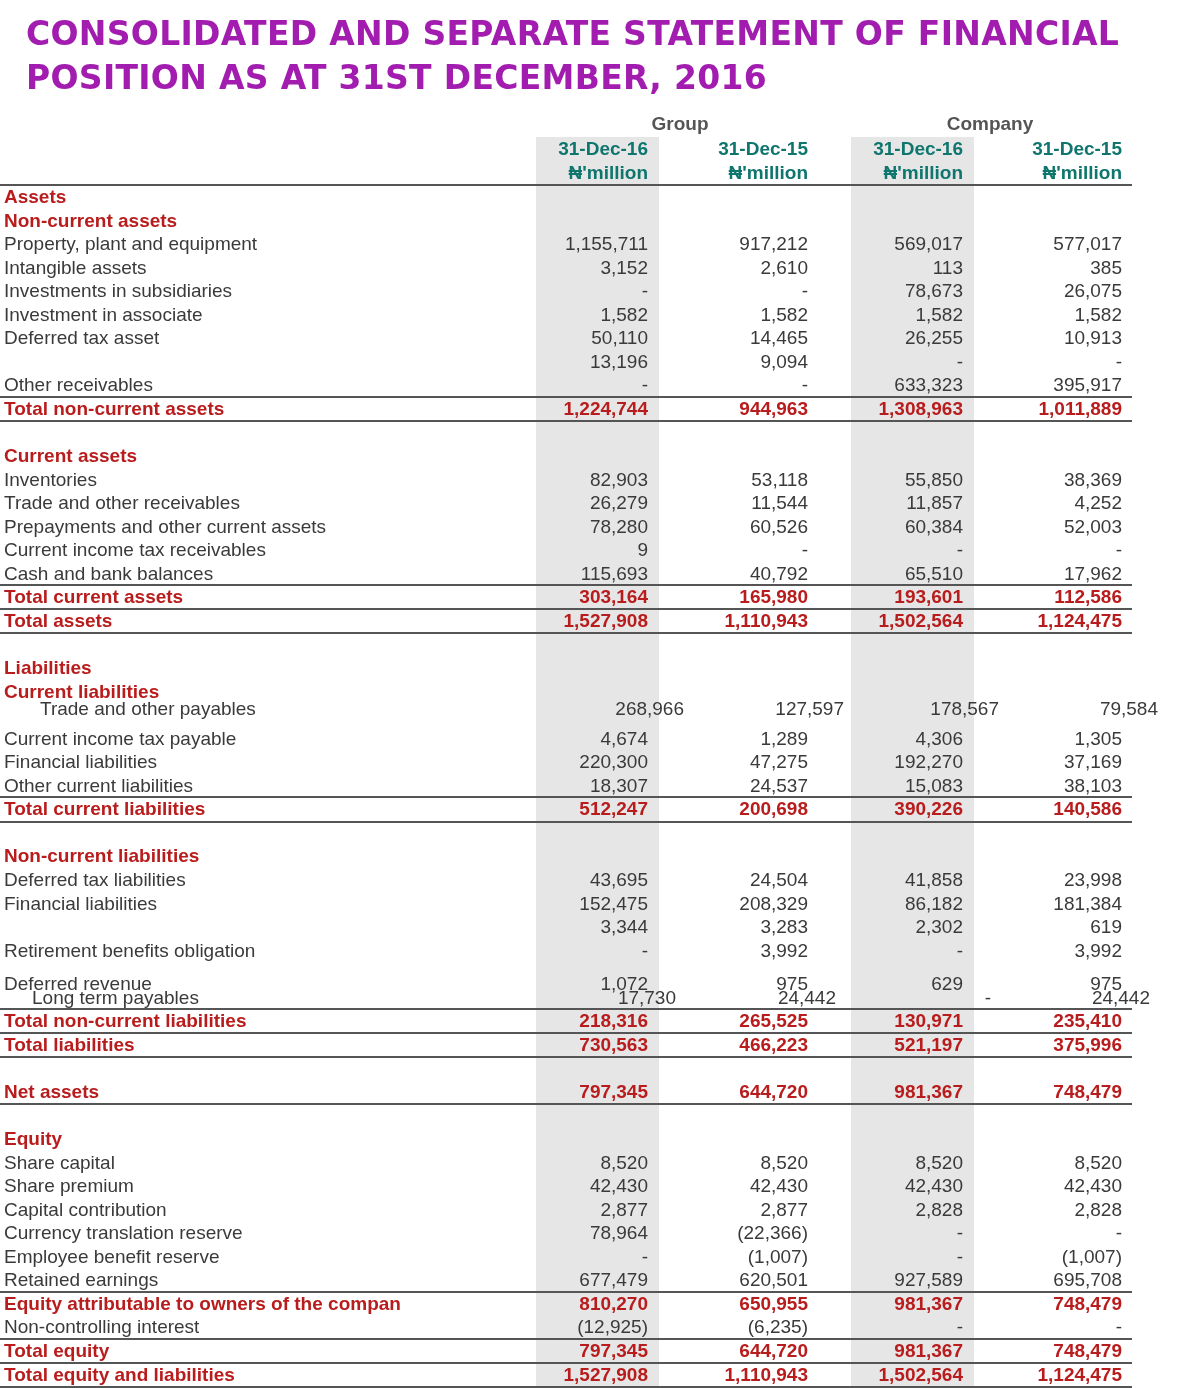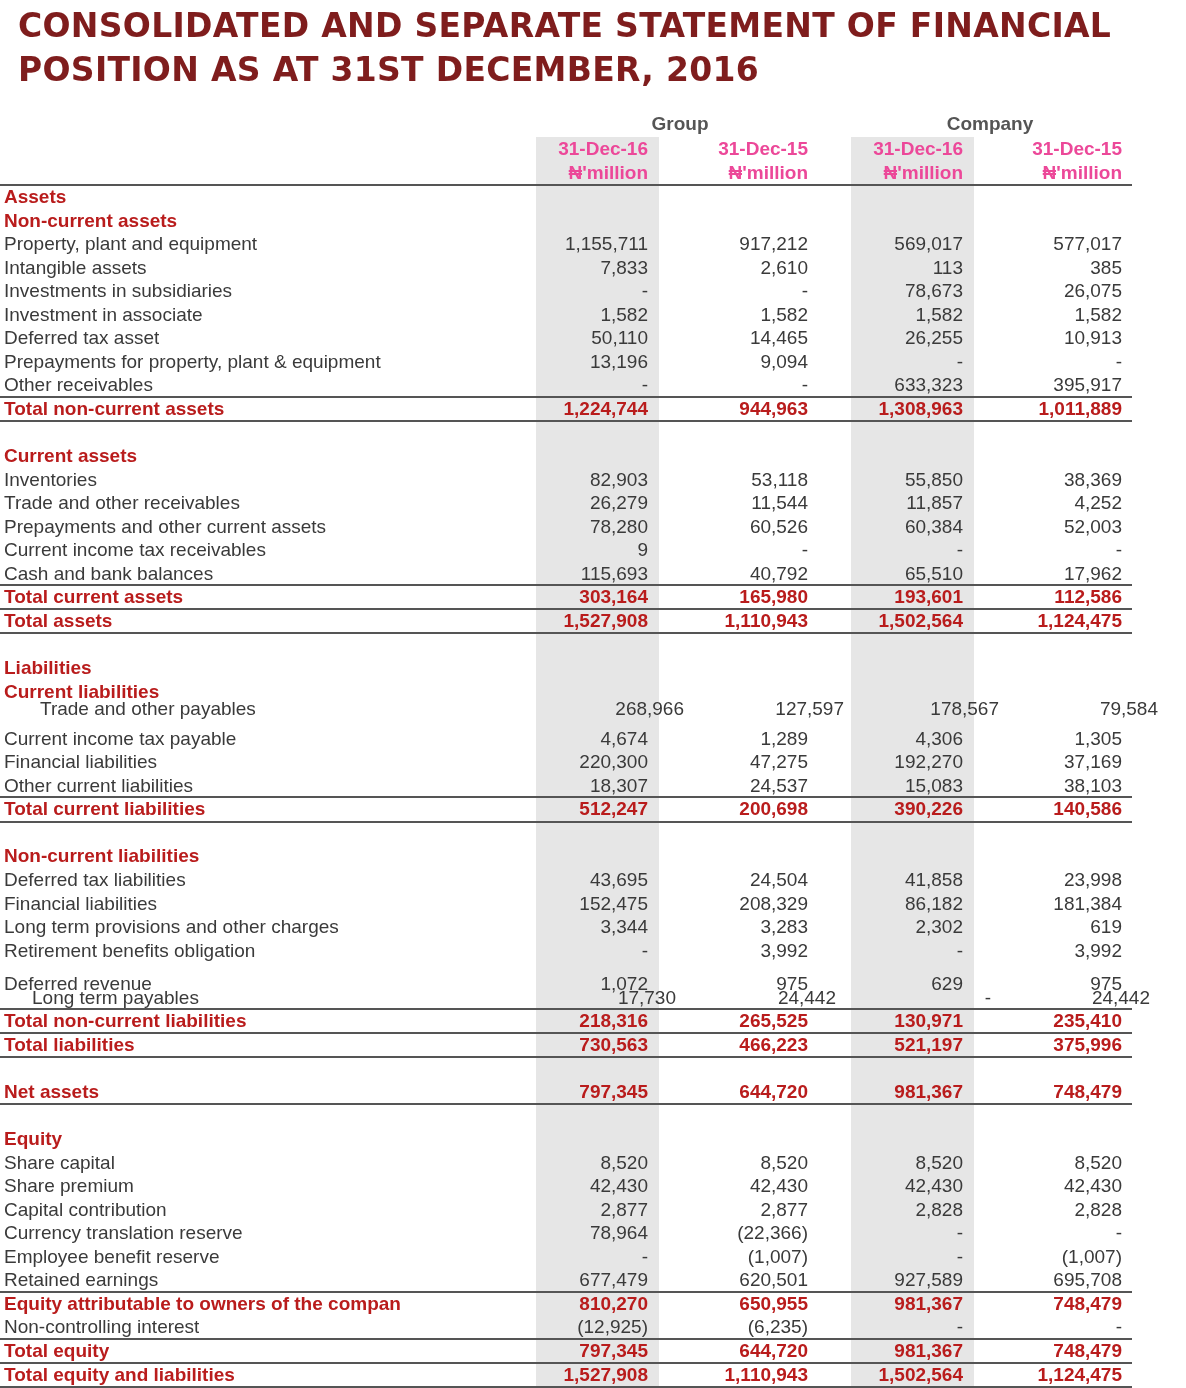--- a/index.html
+++ b/index.html
@@ -1,24 +1,24 @@
 <!DOCTYPE html>
 <html><head>
 <meta charset="utf-8">
 <style>
   html, body { margin: 0; padding: 0; background: #ffffff; }
   body { width: 1186px; height: 1388px; position: relative; overflow: hidden;
          font-family: "Liberation Sans", sans-serif; color: #3a3a3a; }
-  .title { position: absolute; left: 18px; top: 4px; margin: 0;
+  .title { position: absolute; left: 18px; top: 4px; margin: 8px;
            font-family: "DejaVu Sans", sans-serif; font-weight: bold;
-           font-size: 33px; line-height: 44px; color: #7f1d1d; letter-spacing: 0.3px; }
+           font-size: 33px; line-height: 44px; color: #a21caf; letter-spacing: 0.3px; }
   .shade { position: absolute; top: 137px; width: 123px; height: 1251px; background: #e6e6e6; }
   .shade.s1 { left: 536px; } .shade.s2 { left: 851px; }
   .grp { position: absolute; top: 113px; height: 24px; font-size: 19px; font-weight: bold; color: #555; text-align: center; }
-  .hdr { position: absolute; top: 137px; width: 150px; text-align: right; font-size: 19px; font-weight: bold; color: #ec4899; line-height: 24px; }
+  .hdr { position: absolute; top: 137px; width: 150px; text-align: right; font-size: 19px; font-weight: bold; color: #0f766e; line-height: 24px; }
   .hline { position: absolute; left: 0; width: 1132px; height: 2px; background: #555; }
   .row { position: absolute; left: 0; width: 1132px; height: 23.5px; font-size: 19px; line-height: 23.5px; }
   .row.bold { font-weight: bold; color: #b91c1c; }
   .row .lbl { position: absolute; left: 4px; white-space: nowrap; overflow: hidden; max-width: 440px; }
   .row .v { position: absolute; text-align: right; width: 150px; }
   .v.c0 { left: 498px; } .v.c1 { left: 658px; } .v.c2 { left: 813px; } .v.c3 { left: 972px; }
 </style>
 </head>
 <body>
 
@@ -66,21 +66,21 @@
     </div>
     <div class="row" style="top: 232.1px;">
       <span class="lbl">Property, plant and equipment</span>
       <span class="v c0">1,155,711</span>
       <span class="v c1">917,212</span>
       <span class="v c2">569,017</span>
       <span class="v c3">577,017</span>
     </div>
     <div class="row" style="top: 255.65px;">
       <span class="lbl">Intangible assets</span>
-      <span class="v c0">7,833</span>
+      <span class="v c0">3,152</span>
       <span class="v c1">2,610</span>
       <span class="v c2">113</span>
       <span class="v c3">385</span>
     </div>
     <div class="row" style="top: 279.2px;">
       <span class="lbl">Investments in subsidiaries</span>
       <span class="v c0">-</span>
       <span class="v c1">-</span>
       <span class="v c2">78,673</span>
       <span class="v c3">26,075</span>
@@ -93,21 +93,20 @@
       <span class="v c3">1,582</span>
     </div>
     <div class="row" style="top: 326.3px;">
       <span class="lbl">Deferred tax asset</span>
       <span class="v c0">50,110</span>
       <span class="v c1">14,465</span>
       <span class="v c2">26,255</span>
       <span class="v c3">10,913</span>
     </div>
     <div class="row" style="top: 349.85px;">
-      <span class="lbl">Prepayments for property, plant &amp; equipment</span>
       <span class="v c0">13,196</span>
       <span class="v c1">9,094</span>
       <span class="v c2">-</span>
       <span class="v c3">-</span>
     </div>
     <div class="row" style="top: 373.4px;">
       <span class="lbl">Other receivables</span>
       <span class="v c0">-</span>
       <span class="v c1">-</span>
       <span class="v c2">633,323</span>
@@ -268,21 +267,20 @@
       <span class="v c3">23,998</span>
     </div>
     <div class="row" style="top: 891.5px;">
       <span class="lbl">Financial liabilities</span>
       <span class="v c0">152,475</span>
       <span class="v c1">208,329</span>
       <span class="v c2">86,182</span>
       <span class="v c3">181,384</span>
     </div>
     <div class="row" style="top: 915.05px;">
-      <span class="lbl">Long term provisions and other charges</span>
       <span class="v c0">3,344</span>
       <span class="v c1">3,283</span>
       <span class="v c2">2,302</span>
       <span class="v c3">619</span>
     </div>
     <div class="row" style="top: 938.6px;">
       <span class="lbl">Retirement benefits obligation</span>
       <span class="v c0">-</span>
       <span class="v c1">3,992</span>
       <span class="v c2">-</span>

